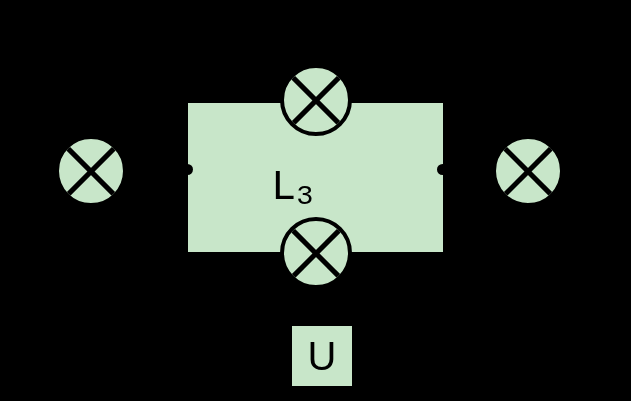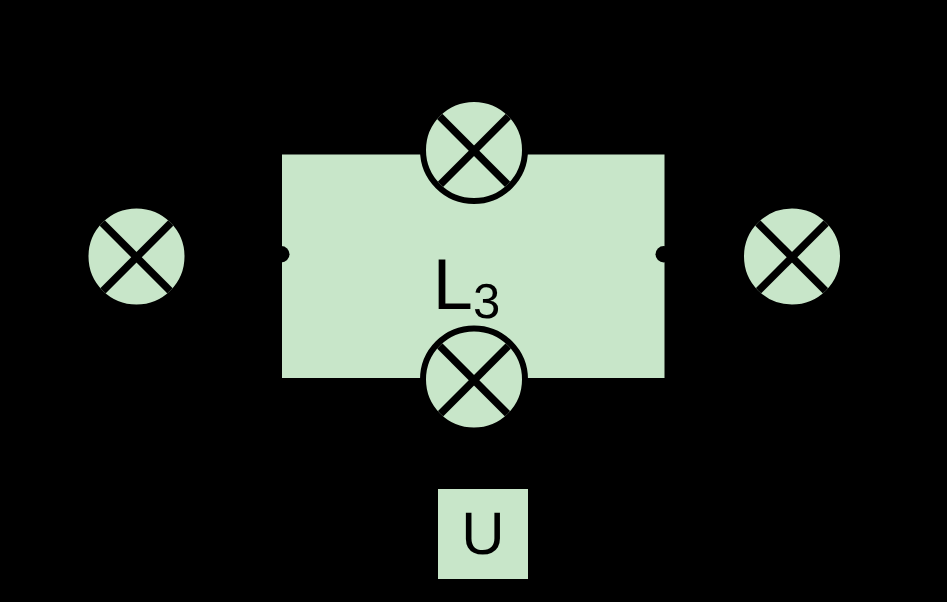--- a/index.html
+++ b/index.html
@@ -29,22 +29,22 @@
   .lamp-top{left:280px;top:64px;}
   .lamp-bottom{left:280px;top:217px;}
   .dot{
     position:absolute;width:11px;height:11px;border-radius:50%;
     background:var(--stroke,#000000);
   }
   .dot-left{left:182px;top:164px;}
   .dot-right{left:437px;top:164px;}
   .lamp3-label{
     position:absolute;left:271px;top:166px;width:80px;
-    text-align:center;color:var(--stroke,#000000);
-    font-size:48px;line-height:1.05;
+    color:var(--stroke,#000000);
+    font-size:42px;line-height:1.05;font-family:Liberation Mono, monospace;
   }
   .lamp3-label sub{font-size:0.68em;vertical-align:-0.18em;}
   .source-box{
     position:absolute;left:292px;top:326px;width:60px;height:60px;
     background:var(--fill,#c8e6c9);
     display:flex;align-items:center;justify-content:center;
     color:var(--stroke,#000000);font-size:40px;
   }
 </style>
 </head>

